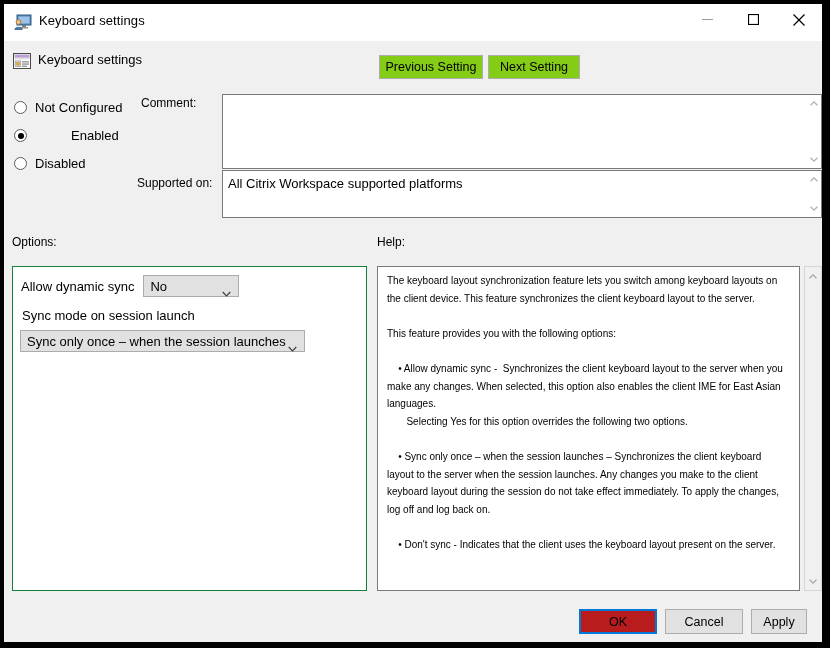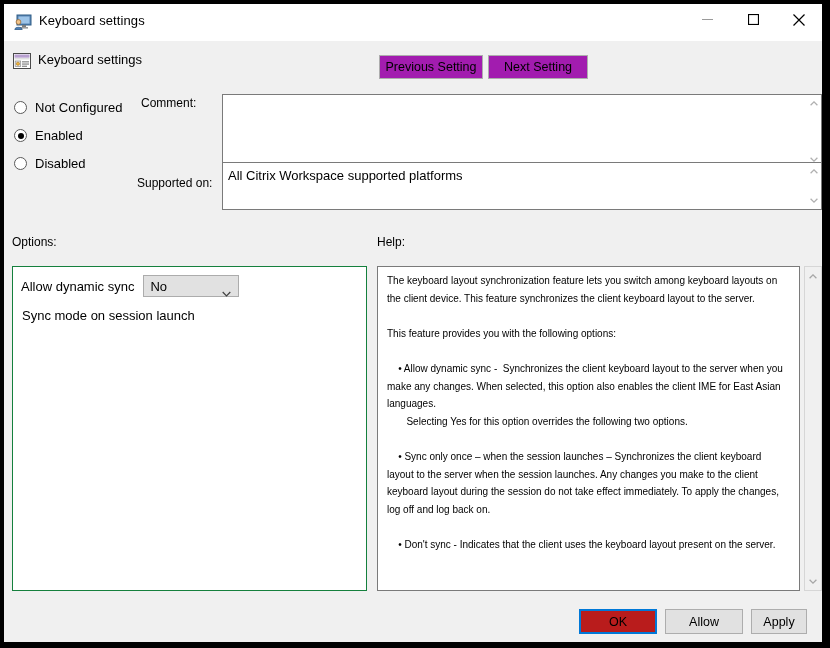--- a/index.html
+++ b/index.html
@@ -88,30 +88,30 @@
     top: 11px;
     font-size: 13px;
     color: #000000;
     white-space: nowrap;
   }
 
   .navbtn {
     position: absolute;
     top: 51px;
     height: 24px;
-    background: #a21caf;
+    background: #84cc16;
     border: 1px solid #adadad;
     font-family: "Liberation Sans", sans-serif;
     font-size: 12.5px;
     color: #000;
     cursor: default;
     padding: 0;
   }
   #btn-prev-setting { left: 375px; width: 104px; }
-  #btn-next-setting { left: 484px; width: 100px; }
+  #btn-next-setting { left: 484px; width: 92px; }
 
   
   .radio-row {
     position: absolute;
     left: 10px;
     display: flex;
     align-items: center;
     cursor: default;
   }
   .radio-mark {
@@ -134,21 +134,21 @@
     border-radius: 50%;
     background: #000000;
   }
   .radio-label {
     margin-left: 8px;
     font-size: 13px;
     color: #000;
     white-space: nowrap;
   }
   #radio-not-configured { top: 96px; }
-  #radio-enabled { top: 124px; }
+  #radio-enabled { top: 124px; gap: 36px; }
   #radio-disabled { top: 152px; }
 
   
   .field-label {
     position: absolute;
     font-size: 12px;
     color: #000;
     white-space: nowrap;
   }
   #label-comment { left: 137px; top: 92px; }
@@ -159,21 +159,21 @@
     background: #ffffff;
     border: 1px solid #7a7a7a;
     box-sizing: border-box;
     overflow: hidden;
   }
   #comment-box {
     left: 218px; top: 90px;
     width: 600px; height: 75px;
   }
   #supported-box {
-    left: 218px; top: 158px;
+    left: 218px; top: 166px;
     width: 600px; height: 48px;
   }
   .textbox-content {
     position: absolute;
     left: 5px; top: 4px;
     right: 20px;
     font-size: 13px;
     color: #000;
     line-height: 17px;
     white-space: pre-wrap;
@@ -446,20 +446,28 @@
         <span class="combo-arrow">
           <svg viewBox="0 0 9 6" width="9" height="6">
               <path d="M0.7 1 L4.5 4.8 L8.3 1" fill="none" stroke="#404040" stroke-width="1.2"></path>
             </svg>
         </span>
       </div>
     </div>
 
     <span class="opt-label" id="label-sync-mode">Sync mode on session launch</span>
 
+    <div class="combo" id="combo-sync-mode">
+      <span class="combo-text">Sync only once – when the session launches</span>
+      <span class="combo-arrow">
+        <svg viewBox="0 0 9 6" width="9" height="6">
+            <path d="M0.7 1 L4.5 4.8 L8.3 1" fill="none" stroke="#404040" stroke-width="1.2"></path>
+          </svg>
+      </span>
+    </div>
   </div>
 
   <div id="help-panel">
     <div id="help-text">The keyboard layout synchronization feature lets you switch among keyboard layouts on the client device. This feature synchronizes the client keyboard layout to the server.
 
 This feature provides you with the following options:
 
     • Allow dynamic sync -  Synchronizes the client keyboard layout to the server when you make any changes. When selected, this option also enables the client IME for East Asian languages.
        Selecting Yes for this option overrides the following two options.
 
@@ -474,16 +482,16 @@
         </svg>
     </span>
     <span class="arrow down">
       <svg class="chev" viewBox="0 0 8 5">
           <path d="M0.6 0.8 L4 4.1 L7.4 0.8" fill="none" stroke="#a6a6a6" stroke-width="1.3"></path>
         </svg>
     </span>
   </div>
 
   <button class="footbtn" id="btn-ok">OK</button>
-  <button class="footbtn" id="btn-cancel">Allow</button>
+  <button class="footbtn" id="btn-cancel">Cancel</button>
   <button class="footbtn" id="btn-apply">Apply</button>
 
 </div>
 
 </body></html>

